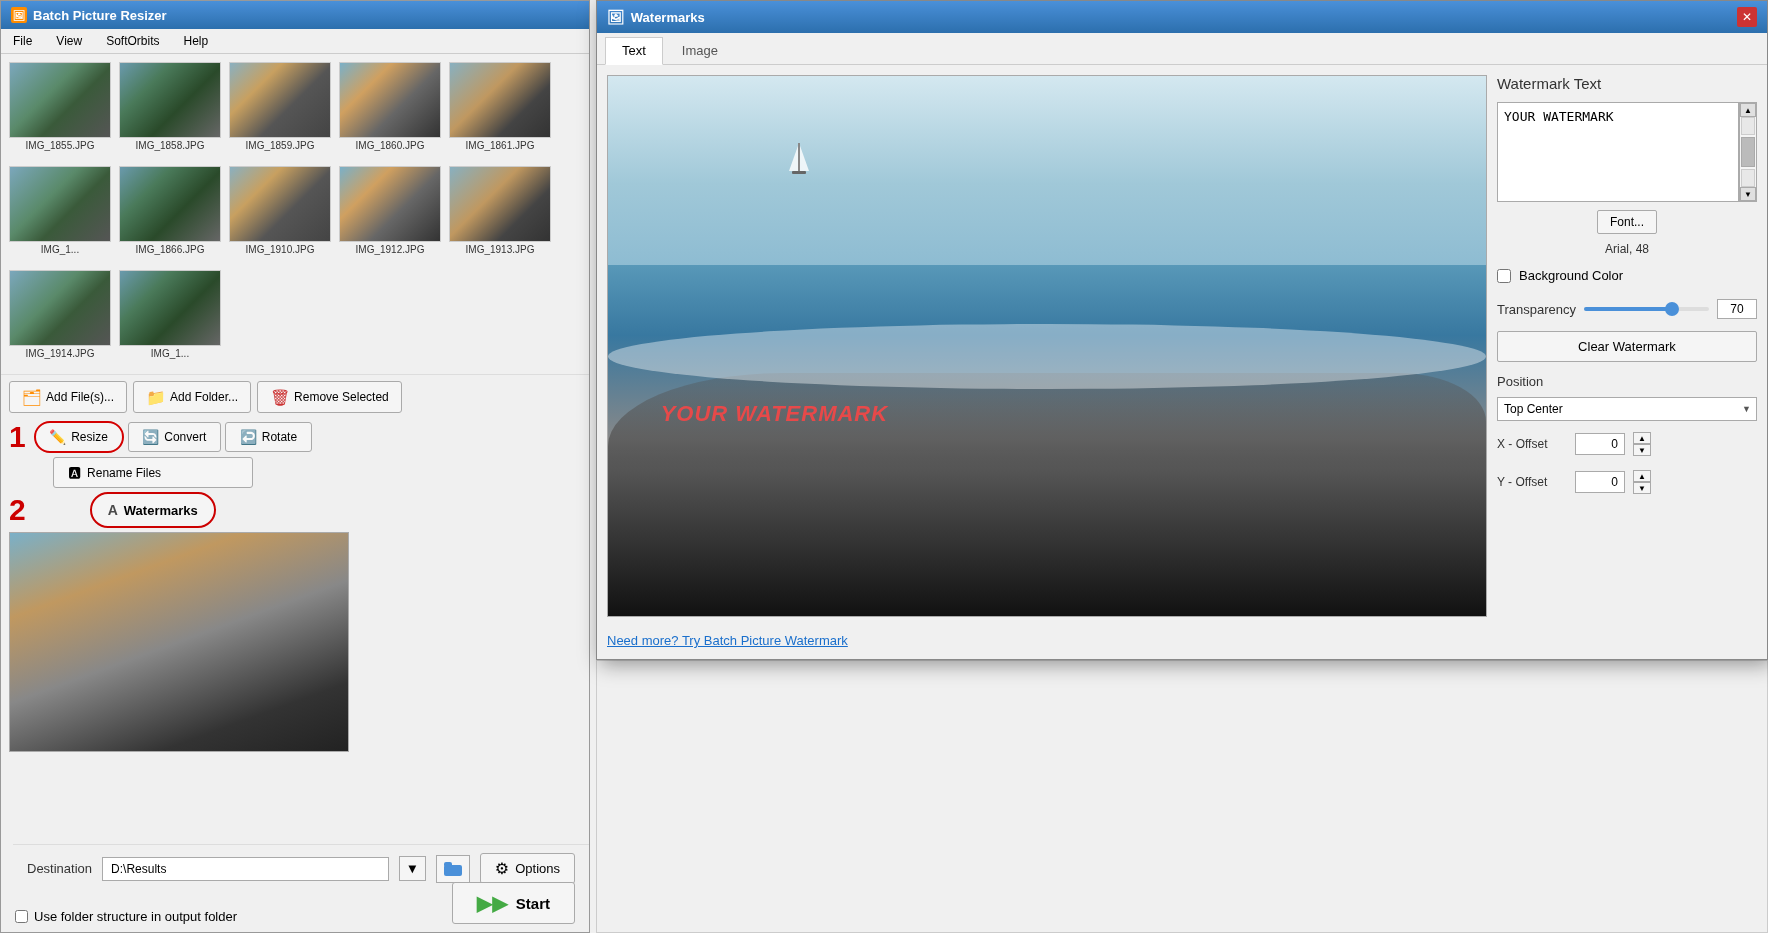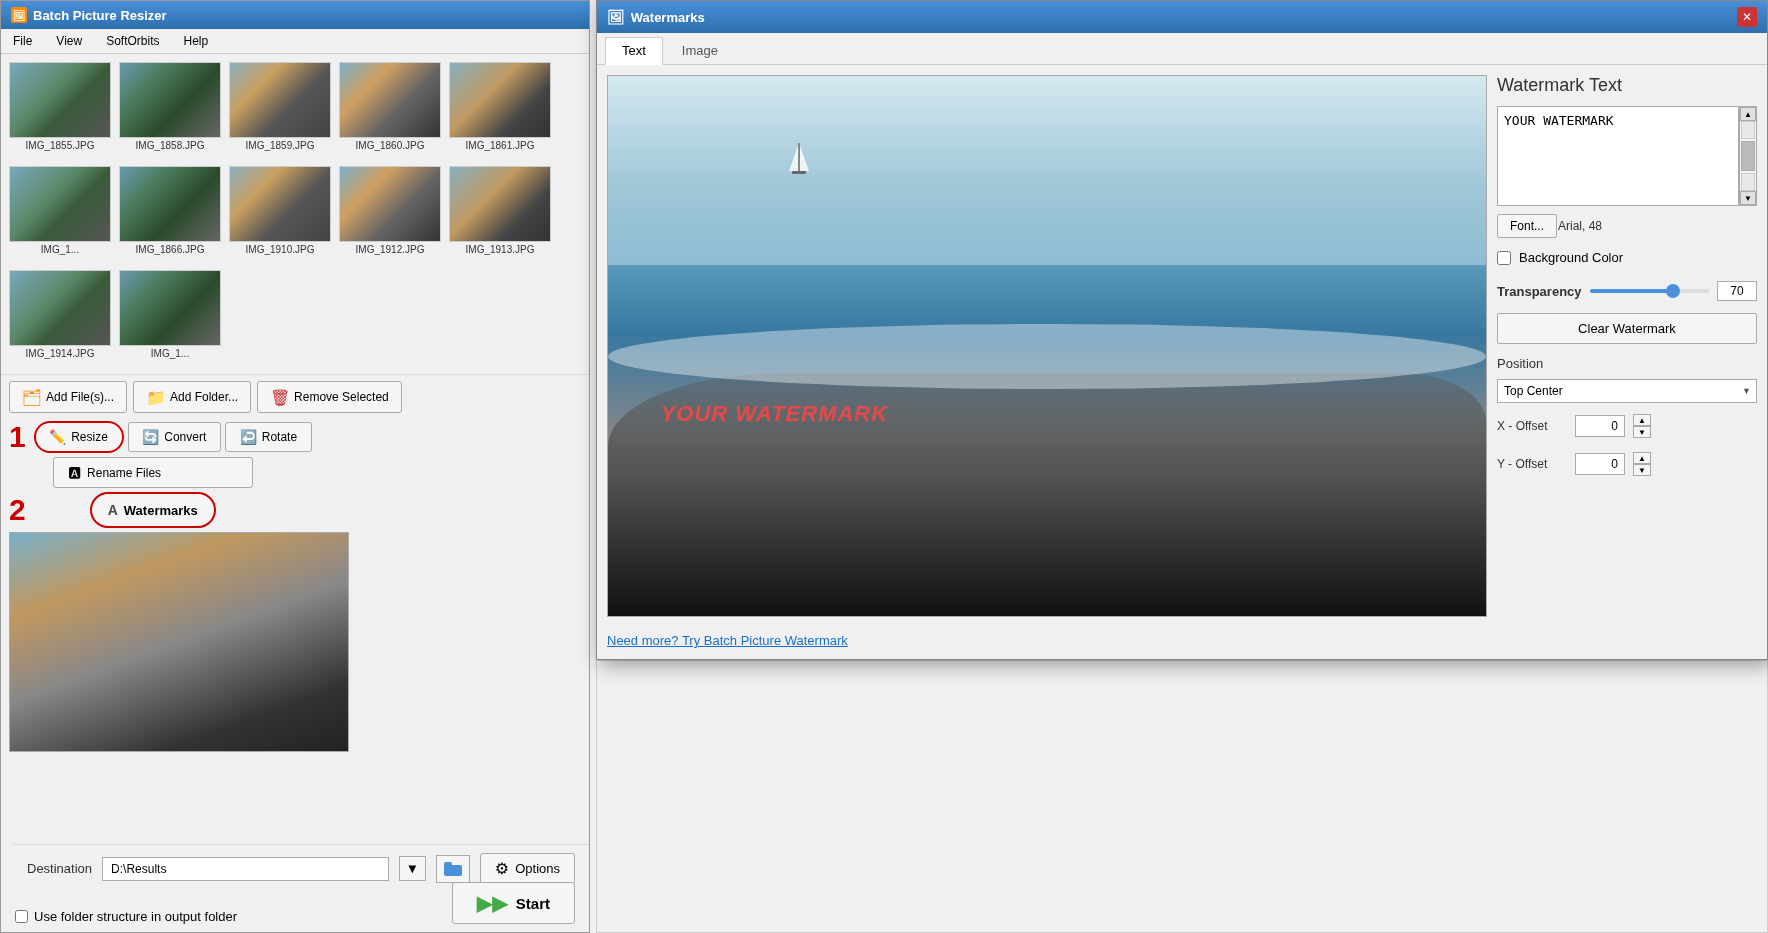--- a/index.html
+++ b/index.html
@@ -71,34 +71,34 @@
 
     
     .dialog-preview { flex: 1; border: 1px solid #aaa; background: #ddd; position: relative; overflow: hidden; }
     .preview-ocean { width: 100%; height: 100%; background: linear-gradient(180deg, #a0c8d8 0%, #7ab0c8 20%, #5090b0 40%, #888 60%, #444 80%, #222 100%); position: relative; }
     .watermark-text-overlay { position: absolute; bottom: 35%; left: 6%; color: #ff4444; font-size: 22px; font-weight: bold; font-style: italic; opacity: 0.85; letter-spacing: 1px; }
     
     .sailboat { position: absolute; top: 12%; left: 20%; }
 
     
     .dialog-right { width: 260px; display: flex; flex-direction: column; gap: 8px; }
-    .panel-label { font-size: 18px; color: #333; font-weight: normal; margin-bottom: 2px; }
+    .panel-label { font-size: 15px; color: #333; font-weight: normal; margin-bottom: 2px; }
     .watermark-textarea { width: 100%; height: 100px; border: 1px solid #aaa; padding: 6px; font-size: 13px; resize: none; background: white; }
     .text-scrollbar { width: 18px; background: #f5f5f5; border: 1px solid #aaa; display: flex; flex-direction: column; align-items: center; }
     .scroll-btn { width: 16px; height: 14px; background: #e0e0e0; border: 1px solid #aaa; display: flex; align-items: center; justify-content: center; font-size: 8px; cursor: pointer; }
 
-    .font-row { display: flex; align-items: center; gap: 1px; }
+    .font-row { display: flex; align-items: center; gap: 8px; flex-direction: column; }
     .font-btn { padding: 4px 12px; background: #f5f5f5; border: 1px solid #aaa; cursor: pointer; font-size: 12px; border-radius: 2px; }
     .font-info { font-size: 12px; color: #333; }
 
     .bg-color-row { display: flex; align-items: center; gap: 8px; margin: 4px 0; }
     .bg-color-checkbox { width: 14px; height: 14px; }
 
     .transparency-row { display: flex; align-items: center; gap: 8px; margin: 4px 0; }
-    .transparency-label { font-size: 13px; color: #333; font-weight: bold; }
+    .transparency-label { font-size: 13px; color: #333; }
     .slider-track { flex: 1; height: 4px; background: #ddd; border-radius: 2px; position: relative; }
     .slider-fill { height: 4px; background: #4a90d9; border-radius: 2px; }
     .slider-thumb { width: 14px; height: 14px; background: #4a90d9; border-radius: 50%; position: absolute; top: -5px; cursor: pointer; }
     .transparency-val { width: 40px; text-align: center; border: 1px solid #aaa; padding: 2px 4px; font-size: 12px; background: white; }
 
     .clear-watermark-btn { width: 100%; padding: 7px; background: #f5f5f5; border: 1px solid #aaa; cursor: pointer; font-size: 13px; border-radius: 2px; text-align: center; }
 
     .position-label { font-size: 13px; color: #333; font-weight: normal; margin-top: 4px; }
     .position-select { width: 100%; padding: 4px 6px; border: 1px solid #aaa; background: white; font-size: 12px; cursor: pointer; appearance: none; }
     .select-wrapper { position: relative; }

